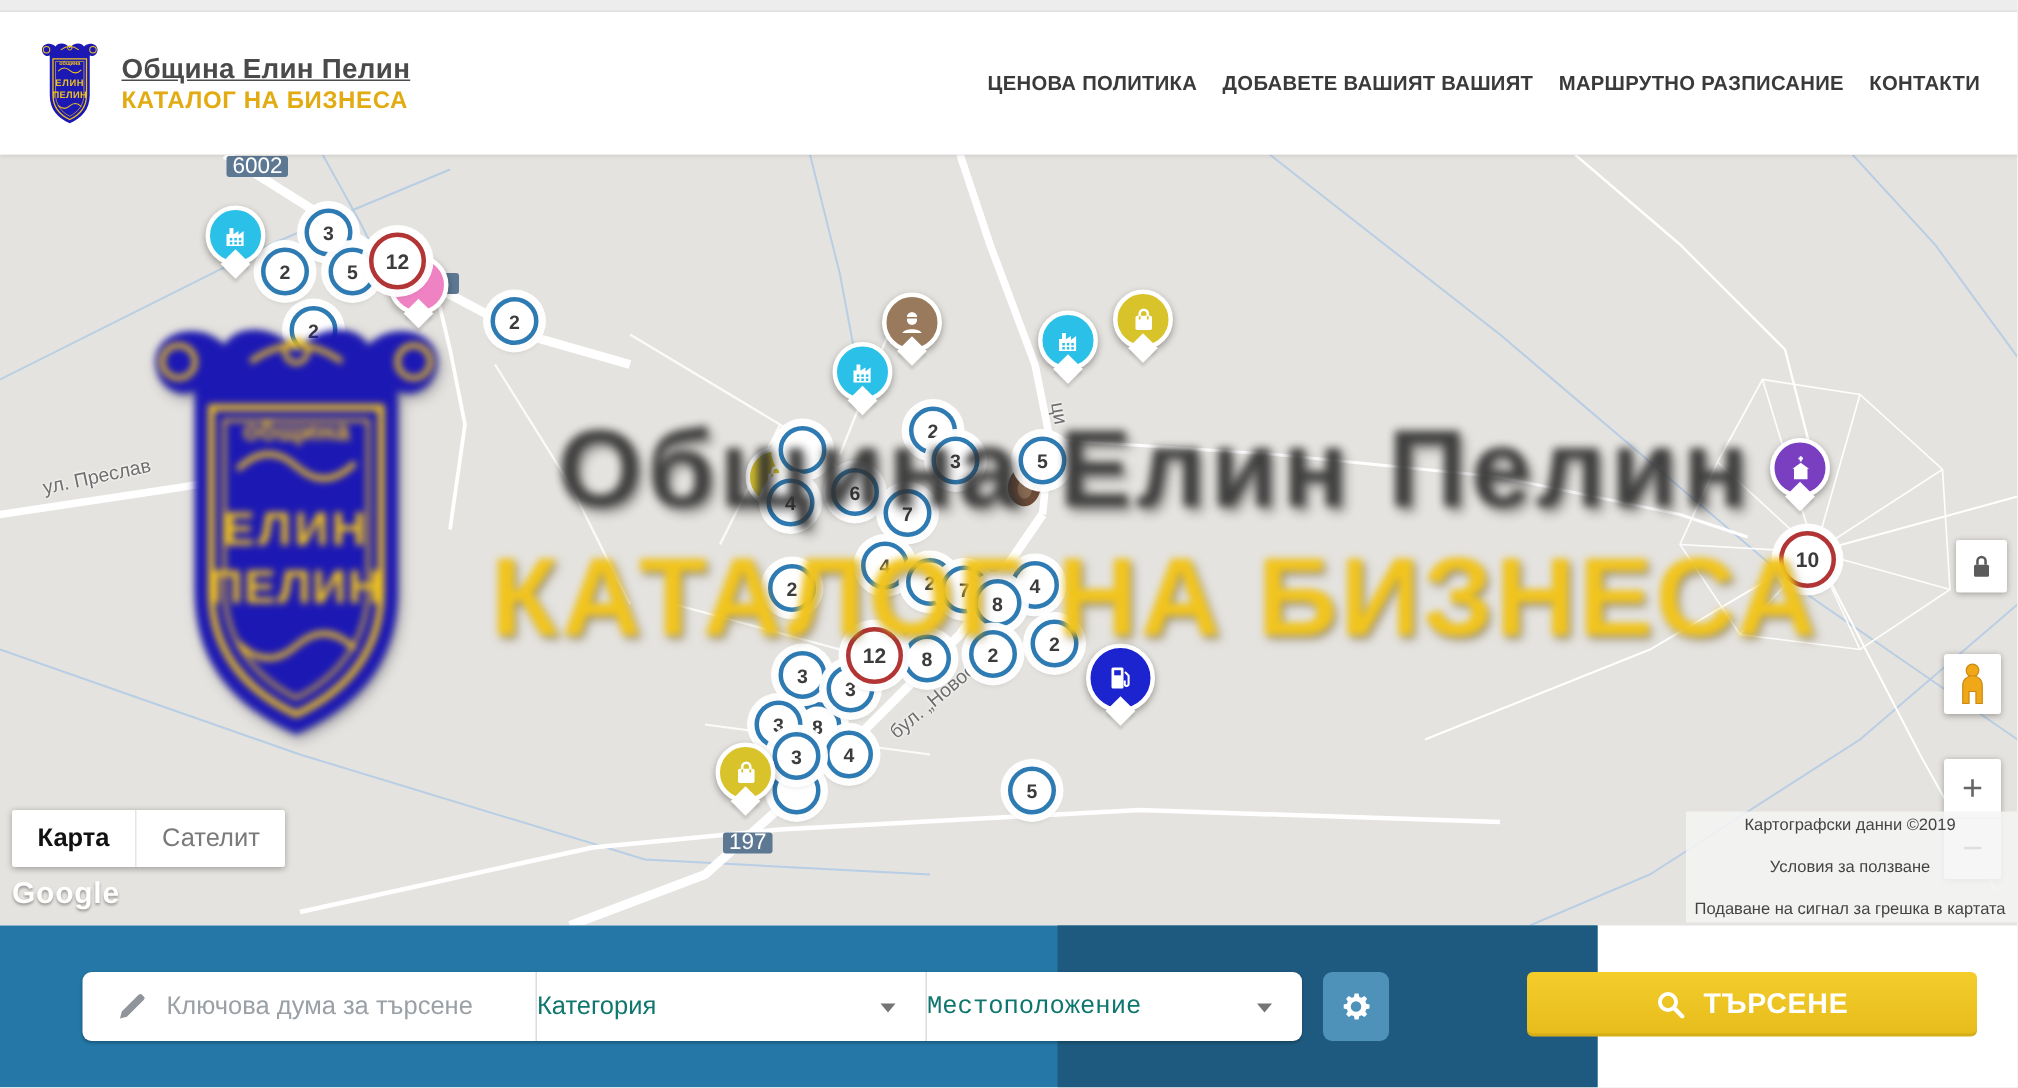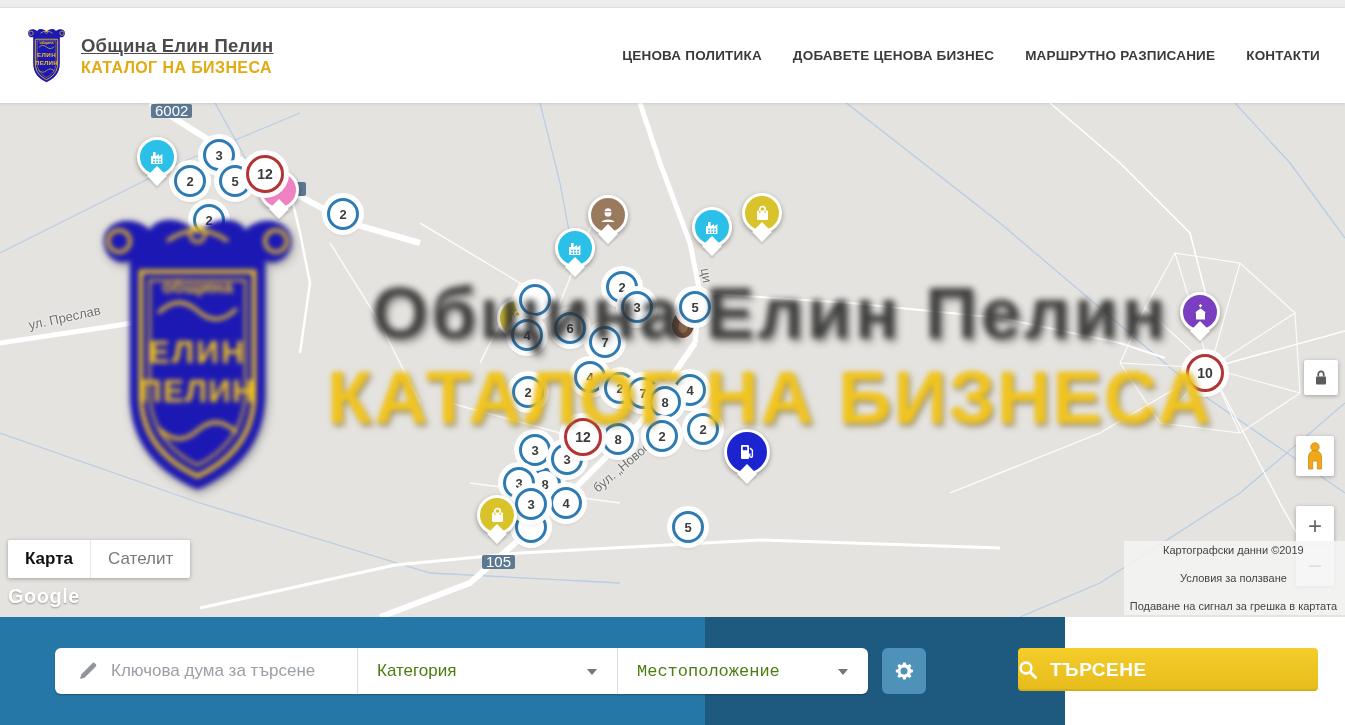--- a/index.html
+++ b/index.html
@@ -12,21 +12,21 @@
   .page{position:relative;width:1345px;height:725px;overflow:hidden;background:#fff;}
 
   
   .topstrip{position:absolute;top:0;left:0;width:100%;height:8px;background:#ededed;border-bottom:1px solid #e2e2e2;z-index:300;}
   .header{position:absolute;top:8px;left:0;width:100%;height:95px;background:#fff;z-index:300;
           display:flex;align-items:center;justify-content:space-between;padding:0 25px;
           box-shadow:0 1px 3px rgba(0,0,0,.10);}
   .brand{display:flex;align-items:center;gap:13px;cursor:pointer;}
   .brand-t1{font-size:18.5px;font-weight:bold;color:#4a4a4a;letter-spacing:.2px;text-decoration:underline;}
   .brand-t2{font-size:16px;font-weight:bold;color:#e2ab12;letter-spacing:.4px;margin-top:2px;}
-  .nav{display:flex;gap:31px;margin-left:48px;}
+  .nav{display:flex;gap:17px;margin-left:48px;}
   .nav-item{font-size:13.5px;font-weight:bold;color:#3a3a3a;letter-spacing:.2px;cursor:pointer;white-space:nowrap;}
 
   
   .map{position:absolute;top:103px;left:0;width:1345px;height:514px;background:#e5e3df;overflow:hidden;}
   .map svg.bg{position:absolute;top:0;left:0;z-index:1;}
   .street-label{position:absolute;z-index:2;font-size:13px;color:#6e6e6e;white-space:nowrap;text-shadow:0 0 2px #fff,0 0 2px #fff;}
   .road-badge{position:absolute;z-index:2;background:#5d7893;color:#fff;font-size:15px;line-height:14px;
               padding:0 4px;border-radius:2px;min-width:11px;min-height:14px;text-align:center;}
   .cluster{position:absolute;display:flex;align-items:center;justify-content:center;background:#fff;
            border:3px solid var(--ring-blue);border-radius:50%;color:#3c3c3c;font-size:13px;font-weight:600;
@@ -69,29 +69,29 @@
 
   
   .bottombar{position:absolute;left:0;top:617px;width:1065px;height:108px;background:var(--bar-blue);z-index:310;}
   .darkpanel{position:absolute;right:0;top:0;width:360px;height:108px;background:var(--panel-blue);}
   .searchgroup{position:absolute;left:55px;top:31px;width:813px;height:46px;background:#fff;border-radius:6px;
                display:flex;align-items:stretch;box-shadow:0 1px 2px rgba(0,0,0,.25);}
   .seg{display:flex;align-items:center;position:relative;}
   .seg-keyword{width:302px;padding-left:22px;gap:13px;}
   .seg-keyword input{border:none;outline:none;font-size:17px;color:#444;width:220px;font-family:inherit;background:transparent;}
   .seg-keyword input::placeholder{color:#9aa0a6;}
-  .seg-select{border-left:1px solid #dcdcdc;padding-left:19px;color:#4d7c0f;font-size:17px;cursor:pointer;}
+  .seg-select{border-left:1px solid #dcdcdc;color:#0f766e;font-size:17px;cursor:pointer;}
   .seg-cat{width:260px;}
   .seg-loc{width:251px;font-family:Liberation Mono, monospace;}
   .chev{position:absolute;right:20px;top:50%;margin-top:-2px;width:0;height:0;
         border-left:5px solid transparent;border-right:5px solid transparent;border-top:6px solid #757575;}
   .gearbtn{position:absolute;left:882px;top:31px;width:44px;height:46px;border-radius:6px;background:#4e92b9;
            border:none;display:flex;align-items:center;justify-content:center;cursor:pointer;}
   .searchbtn{position:absolute;left:1018px;top:31px;width:300px;height:43px;border-radius:4px;border:none;
-             background:linear-gradient(180deg,#f4cd2b,#e6bc1b);display:flex;align-items:center;
+             background:linear-gradient(180deg,#f4cd2b,#e6bc1b);display:flex;align-items:center;justify-content:center;
              gap:13px;color:#fff;font-size:19px;font-weight:bold;letter-spacing:.5px;cursor:pointer;
              box-shadow:inset 0 -2px 0 rgba(0,0,0,.08);}
 </style>
 </head>
 <body>
 
 <svg width="0" height="0" style="position:absolute">
   <symbol id="crest" viewBox="0 0 100 130">
     <path d="M50 9 C44 1 32 0 28 7 C20 -1 6 3 7 13 C8 20 14 23 19 21 L19 82 C19 105 32 118 50 126 C68 118 81 105 81 82 L81 21 C86 23 92 20 93 13 C94 3 80 -1 72 7 C68 0 56 1 50 9 Z" style="fill:var(--crest-blue)"></path>
     <path d="M24 26 L24 82 C24 101 35 113 50 120 C65 113 76 101 76 82 L76 26 Z" style="fill:none;stroke:var(--crest-gold);stroke-width:2"></path>
@@ -116,21 +116,21 @@
       <svg class="crest-sm" width="43" height="56" viewBox="0 0 100 130">
           <use href="#crest"></use>
         </svg>
       <div>
         <div class="brand-t1">Община Елин Пелин</div>
         <div class="brand-t2">КАТАЛОГ НА БИЗНЕСА</div>
       </div>
     </div>
     <nav class="nav" id="main-nav">
         <a class="nav-item">ЦЕНОВА ПОЛИТИКА</a>
-        <a class="nav-item">ДОБАВЕТЕ ЦЕНОВА БИЗНЕС</a>
+        <a class="nav-item">ДОБАВЕТЕ ВАШИЯТ ВАШИЯТ</a>
         <a class="nav-item">МАРШРУТНО РАЗПИСАНИЕ</a>
         <a class="nav-item">КОНТАКТИ</a>
       </nav>
   </div>
 
   <div class="map" id="map">
     <svg class="bg" width="1345" height="514" viewBox="0 0 1345 514">
 
       <g fill="none" stroke="#b3cbe4" stroke-width="1.3" opacity=".9">
         <path d="M840 -5 L1000 120 L1200 290 L1345 390"></path>
@@ -174,21 +174,21 @@
         <path d="M1210 265 L1280 400 L1330 490" stroke-width="1.3"></path>
       </g>
     </svg>
 
     <div id="labels-layer">
         <span class="street-label" style="left: 28px; top: 207px; transform: rotate(-12deg);">ул. Преслав</span>
         <span class="street-label" style="left: 585px; top: 352px; transform: rotate(-40deg);">бул. „Новосел</span>
         <span class="street-label" style="left: 699px; top: 165px; transform: rotate(80deg);">ци</span>
         <span class="road-badge" style="left: 151px; top: 1px;">6002</span>
         <span class="road-badge" style="left: 295px; top: 79px;"></span>
-        <span class="road-badge" style="left: 482px; top: 452px;">105</span>
+        <span class="road-badge" style="left: 482px; top: 452px;">197</span>
       </div>
     <div id="markers-layer">
         <div class="cluster" style="width: 32px; height: 32px; left: 219px; top: 52px; z-index: 10;">3</div>
         <div class="cluster" style="width: 32px; height: 32px; left: 190px; top: 78px; z-index: 10;">2</div>
         <div class="cluster" style="width: 32px; height: 32px; left: 235px; top: 78px; z-index: 10;">5</div>
         <div class="cluster red" style="width: 38px; height: 38px; left: 265px; top: 71px; z-index: 12;">12</div>
         <div class="cluster" style="width: 32px; height: 32px; left: 343px; top: 111px; z-index: 10;">2</div>
         <div class="cluster" style="width: 32px; height: 32px; left: 209px; top: 117px; z-index: 6;">2</div>
         <div class="cluster" style="width: 32px; height: 32px; left: 622px; top: 184px; z-index: 10;">2</div>
         <div class="cluster" style="width: 32px; height: 32px; left: 637px; top: 204px; z-index: 10;">3</div>

